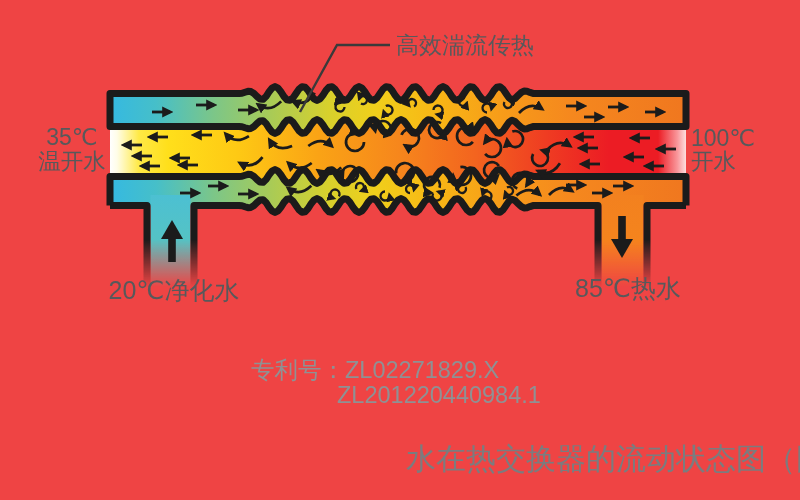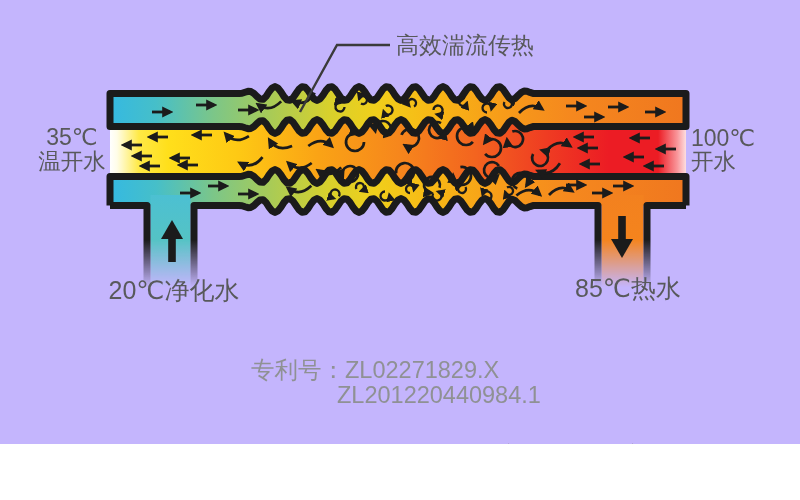--- a/index.html
+++ b/index.html
@@ -1,16 +1,16 @@
 <!DOCTYPE html>
 <html><head>
 <meta charset="utf-8">
 <style>
   html,body{margin:0;padding:0;background:#ffffff;}
-  .stage{position:relative;width:800px;height:444px;background:#c4b5fd;overflow:hidden;
+  .stage{position:relative;width:800px;height:500px;background:#ef4444;overflow:hidden;
          font-family:"Liberation Sans","DejaVu Sans",sans-serif;}
   svg{position:absolute;left:0;top:0;}
   text{font-family:"Liberation Sans","DejaVu Sans",sans-serif;}
   .lbl{fill:#58595b;}
   .cap{fill:#8f9194;}
   .ttl{fill:#7b7c7f;}
 </style>
 </head>
 <body>
 

